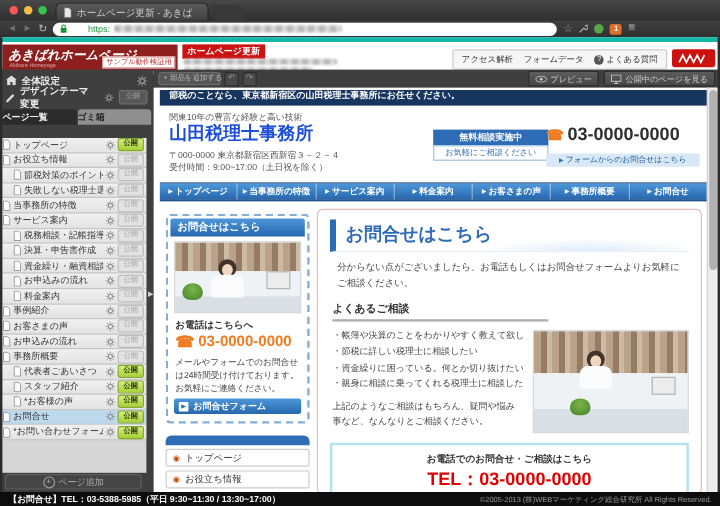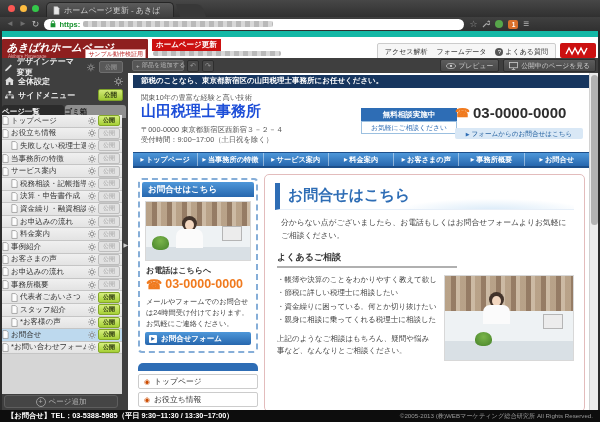--- a/index.html
+++ b/index.html
@@ -13,30 +13,30 @@
   .light{width:7px;height:7px;border-radius:50%;}
   .l-red{background:#fc5753;}.l-yel{background:#fdbc40;}.l-grn{background:#34c84a;}
   .tab{position:absolute;left:46px;top:2px;width:128px;height:15px;background:linear-gradient(#5b5b5b,#404040);
        border-radius:5px 5px 0 0;color:#ccc;font-size:8px;display:flex;align-items:center;gap:4px;padding:0 6px;border:1px solid #262626;border-bottom:none;box-sizing:border-box;}
   .tab-title{white-space:nowrap;overflow:hidden;}
   .tab-after{position:absolute;left:178px;top:4px;width:26px;height:13px;background:#383838;border-radius:0 6px 0 0;transform:skewX(18deg);}
   #urlbar{position:absolute;top:17px;left:0;right:0;height:14px;background:linear-gradient(#404040,#303030);display:flex;align-items:center;gap:5px;padding:0 6px;}
   .navg{color:#6f6f6f;font-size:8px;line-height:14px;}
   .reload{color:#bbb;font-size:9px;}
   .urlfield{height:11px;width:408px;background:#fff;border-radius:6px;display:flex;align-items:center;gap:3px;padding:0 6px;}
-  .https{color:#18922f;font-size:7.5px;font-weight:bold;}
+  .https{color:#18922f;font-size:7.5px;font-weight:normal;margin-left:14px;}
   .blurbar{height:6px;background:repeating-linear-gradient(90deg,#b9b9b9 0 5px,#d8d8d8 5px 9px);filter:blur(.7px);border-radius:2px;}
   .url-blur{width:190px;}
   .chrome-ico{color:#9a9a9a;font-size:9px;line-height:14px;}
   .ext-green{width:8px;height:8px;border-radius:50%;background:#57a64a;}
   .ext-badge{width:10px;height:9px;background:#d9702c;border-radius:2px;color:#fff;font-size:6.5px;line-height:9px;text-align:center;font-weight:bold;}
   .menu-ico{color:#b5b5b5;font-size:10px;line-height:14px;}
 
   
-  #appheader{position:absolute;top:31px;left:0;right:0;height:27px;background:#fff;border-top:6px solid #14b8a6;box-sizing:content-box;}
+  #appheader{position:absolute;top:31px;left:0;right:0;height:27px;background:#fff;border-top:4px solid #14b8a6;box-sizing:content-box;}
   #logo{position:absolute;left:2px;top:2px;width:146px;height:22px;background:#8e1f1f;color:#fff;border-radius:1px;}
   .logo-main{position:absolute;left:5px;top:2px;font-size:10.5px;font-weight:bold;font-style:italic;white-space:nowrap;}
   .logo-sub{position:absolute;left:6px;top:15px;font-size:4.5px;color:#dba8a8;}
   .logo-badge{position:absolute;right:2px;bottom:2px;background:#fff;color:#b22;font-size:6px;line-height:8px;padding:0 2px;border:1px solid #d99;}
   .upd-badge{position:absolute;left:152px;top:2px;background:#c11;color:#fff;font-size:7.5px;font-weight:bold;padding:1px 4px;}
   .blur1{position:absolute;left:153px;top:14px;width:128px;height:5px;}
   .blur2{position:absolute;left:153px;top:21px;width:108px;height:5px;}
   #hdr-links{position:absolute;right:44px;top:6px;height:15px;border:1px solid #ccc;background:#f6f6f6;border-radius:2px;display:flex;align-items:center;gap:9px;padding:0 7px;font-size:7px;color:#333;}
   .hl{display:flex;align-items:center;gap:2px;white-space:nowrap;}
   .q-ico{width:8px;height:8px;border-radius:50%;background:#555;color:#fff;font-size:6px;line-height:8px;text-align:center;}
@@ -212,53 +212,42 @@
   </div>
 </div>
 
 <div class="edge edge-l"></div>
 <div class="edge edge-r"></div>
 
 <div id="main">
 
   <div id="sidebar">
     <div class="set-row">
+      <svg width="9" height="8" viewBox="0 0 10 9">
+          <path d="M5 0L0 4h1v5h3V6h2v3h3V4h1z" fill="#ddd"></path>
+        </svg>
+      <span>全体設定</span>
+      <span class="sp"></span>
+      <svg width="9" height="9" viewBox="0 0 10 10">
+          <circle cx="5" cy="5" r="2.2" fill="none" stroke="#9a9a9a" stroke-width="1.2"></circle>
+          <path d="M5 0v2M5 8v2M0 5h2M8 5h2M1.5 1.5l1.4 1.4M7.1 7.1l1.4 1.4M8.5 1.5L7.1 2.9M2.9 7.1L1.5 8.5" stroke="#9a9a9a" stroke-width="1"></path>
+        </svg>
+    </div>
+    <div class="set-row">
       <svg width="9" height="9" viewBox="0 0 10 10">
           <path d="M0 10l2.5-.8 6.5-6.5L7.3 1 .8 7.5z" fill="#ddd"></path>
         </svg>
       <span>デザインテーマ変更</span>
       <span class="sp"></span>
       <svg width="9" height="9" viewBox="0 0 10 10">
           <circle cx="5" cy="5" r="2.2" fill="none" stroke="#9a9a9a" stroke-width="1.2"></circle>
           <path d="M5 0v2M5 8v2M0 5h2M8 5h2M1.5 1.5l1.4 1.4M7.1 7.1l1.4 1.4M8.5 1.5L7.1 2.9M2.9 7.1L1.5 8.5" stroke="#9a9a9a" stroke-width="1"></path>
         </svg>
       <span class="gray-btn">公開</span>
     </div>
-    <div class="set-row">
-      <svg width="9" height="8" viewBox="0 0 10 9">
-          <path d="M5 0L0 4h1v5h3V6h2v3h3V4h1z" fill="#ddd"></path>
-        </svg>
-      <span>全体設定</span>
-      <span class="sp"></span>
-      <svg width="9" height="9" viewBox="0 0 10 10">
-          <circle cx="5" cy="5" r="2.2" fill="none" stroke="#9a9a9a" stroke-width="1.2"></circle>
-          <path d="M5 0v2M5 8v2M0 5h2M8 5h2M1.5 1.5l1.4 1.4M7.1 7.1l1.4 1.4M8.5 1.5L7.1 2.9M2.9 7.1L1.5 8.5" stroke="#9a9a9a" stroke-width="1"></path>
-        </svg>
-    </div>
-    <div class="set-row">
-      <svg width="9" height="8" viewBox="0 0 10 9">
-          <rect x="3.8" y="0" width="3" height="2.4" fill="#ddd"></rect>
-          <rect x="0" y="6" width="3" height="2.4" fill="#ddd"></rect>
-          <rect x="7" y="6" width="3" height="2.4" fill="#ddd"></rect>
-          <path d="M5.3 2.4v2M1.5 6V4.4h7.6V6" stroke="#ddd" fill="none" stroke-width=".8"></path>
-        </svg>
-      <span>サイドメニュー</span>
-      <span class="sp"></span>
-      <span class="green-badge">公開</span>
-    </div>
     <div id="sbtabs">
       <div class="sbtab active">ページ一覧</div>
       <div class="sbtab idle">ゴミ箱</div>
     </div>
     <div id="pagelist">
 
         <div class="prow">
           <svg width="7" height="9" viewBox="0 0 8 10">
             <path d="M1 .5h4l2 2v7H1z" fill="#fdfdfd" stroke="#8a8a8a" stroke-width=".8"></path>
           </svg>
@@ -275,20 +264,31 @@
             <path d="M1 .5h4l2 2v7H1z" fill="#fdfdfd" stroke="#8a8a8a" stroke-width=".8"></path>
           </svg>
           <span class="plabel">お役立ち情報</span>
           <svg width="8" height="8" viewBox="0 0 10 10">
             <circle cx="5" cy="5" r="2.2" fill="none" stroke="#8f8f8f" stroke-width="1.2"></circle>
             <path d="M5 0v2M5 8v2M0 5h2M8 5h2M1.5 1.5l1.4 1.4M7.1 7.1l1.4 1.4M8.5 1.5L7.1 2.9M2.9 7.1L1.5 8.5" stroke="#8f8f8f" stroke-width="1"></path>
           </svg>
           <span class="badge">公開</span>
         </div>
 
+        <div class="prow indent">
+          <svg width="7" height="9" viewBox="0 0 8 10">
+            <path d="M1 .5h4l2 2v7H1z" fill="#fdfdfd" stroke="#8a8a8a" stroke-width=".8"></path>
+          </svg>
+          <span class="plabel">節税対策のポイント</span>
+          <svg width="8" height="8" viewBox="0 0 10 10">
+            <circle cx="5" cy="5" r="2.2" fill="none" stroke="#8f8f8f" stroke-width="1.2"></circle>
+            <path d="M5 0v2M5 8v2M0 5h2M8 5h2M1.5 1.5l1.4 1.4M7.1 7.1l1.4 1.4M8.5 1.5L7.1 2.9M2.9 7.1L1.5 8.5" stroke="#8f8f8f" stroke-width="1"></path>
+          </svg>
+          <span class="badge">公開</span>
+        </div>
 
         <div class="prow indent">
           <svg width="7" height="9" viewBox="0 0 8 10">
             <path d="M1 .5h4l2 2v7H1z" fill="#fdfdfd" stroke="#8a8a8a" stroke-width=".8"></path>
           </svg>
           <span class="plabel">失敗しない税理士選び</span>
           <svg width="8" height="8" viewBox="0 0 10 10">
             <circle cx="5" cy="5" r="2.2" fill="none" stroke="#8f8f8f" stroke-width="1.2"></circle>
             <path d="M5 0v2M5 8v2M0 5h2M8 5h2M1.5 1.5l1.4 1.4M7.1 7.1l1.4 1.4M8.5 1.5L7.1 2.9M2.9 7.1L1.5 8.5" stroke="#8f8f8f" stroke-width="1"></path>
           </svg>
@@ -641,20 +641,25 @@
                 <div class="wall"></div>
                 <div class="desk"></div>
               <div class="monitor" style="right:10px;top:38px;"></div>
               <div class="plant" style="left:30px;bottom:14px;"></div>
               <div class="head" style="left:44px;top:16px;">
                   <div class="face"></div>
                 </div>
               <div class="shirt" style="left:38px;top:29px;"></div>
             </div>
           </div>
+          <div class="telbox">
+            <div class="telbox-t">お電話でのお問合せ・ご相談はこちら</div>
+            <div class="telbox-n">TEL：03-0000-0000</div>
+
+          </div>
         </div>
 
       </div>
     </div>
     <div id="scroll">
       <div id="thumb"></div>
     </div>
   </div>
 </div>
 

